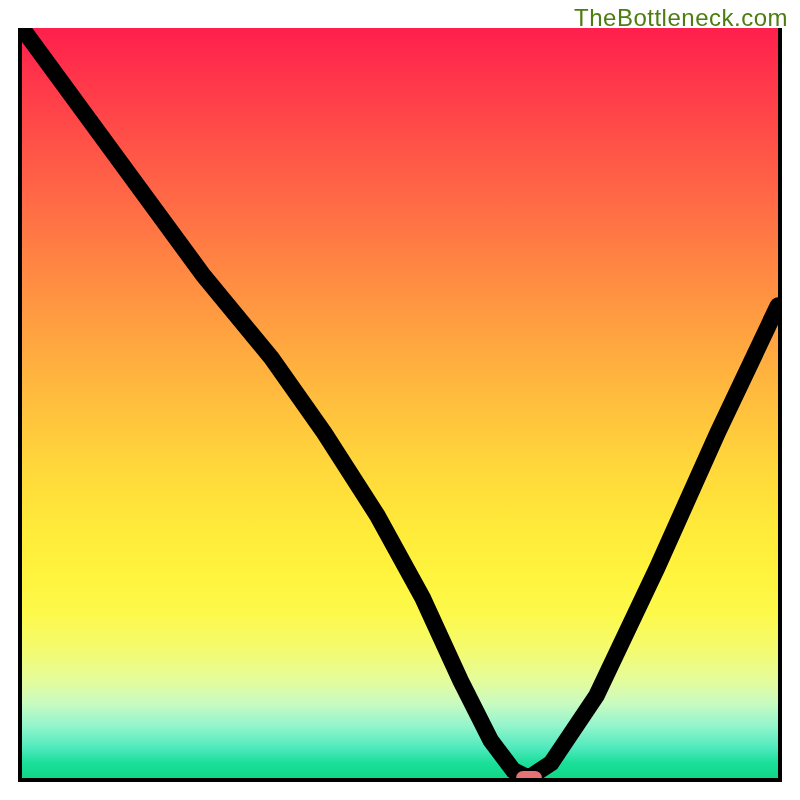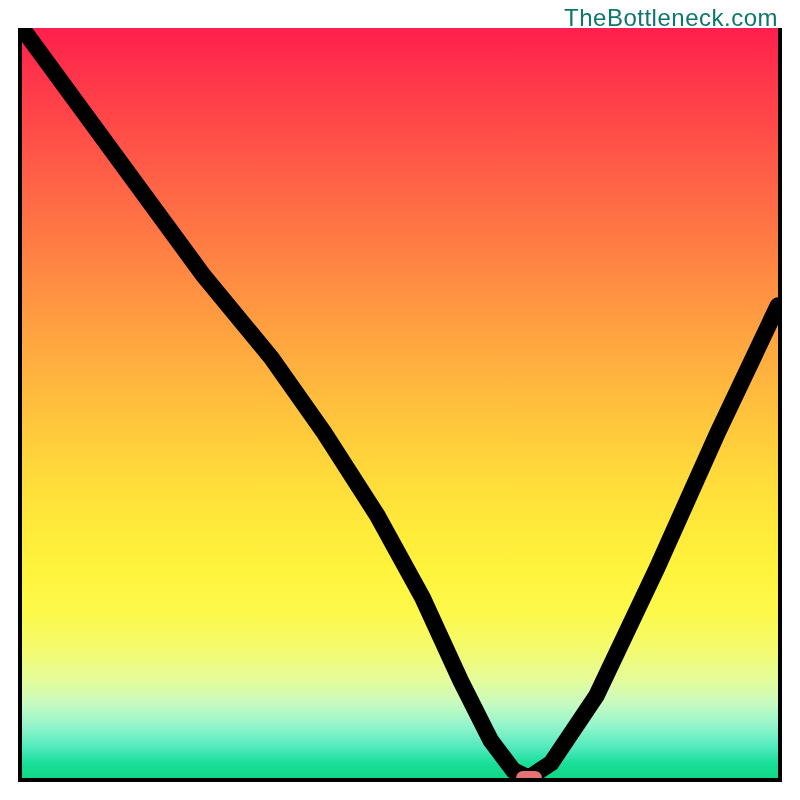--- a/index.html
+++ b/index.html
@@ -12,23 +12,23 @@
   }
   .frame {
     position: relative;
     width: 800px;
     height: 800px;
     box-sizing: border-box;
   }
   .watermark {
     position: absolute;
     top: 4px;
-    right: 22px;
+    right: 12px;
     font-size: 24px;
-    color: #0f766e;
+    color: #4d7c0f;
     letter-spacing: 0.5px;
   }
   .plot {
     position: absolute;
     left: 18px;
     top: 28px;
     width: 764px;
     height: 754px;
     box-sizing: border-box;
     border-left: 4px solid #000;

